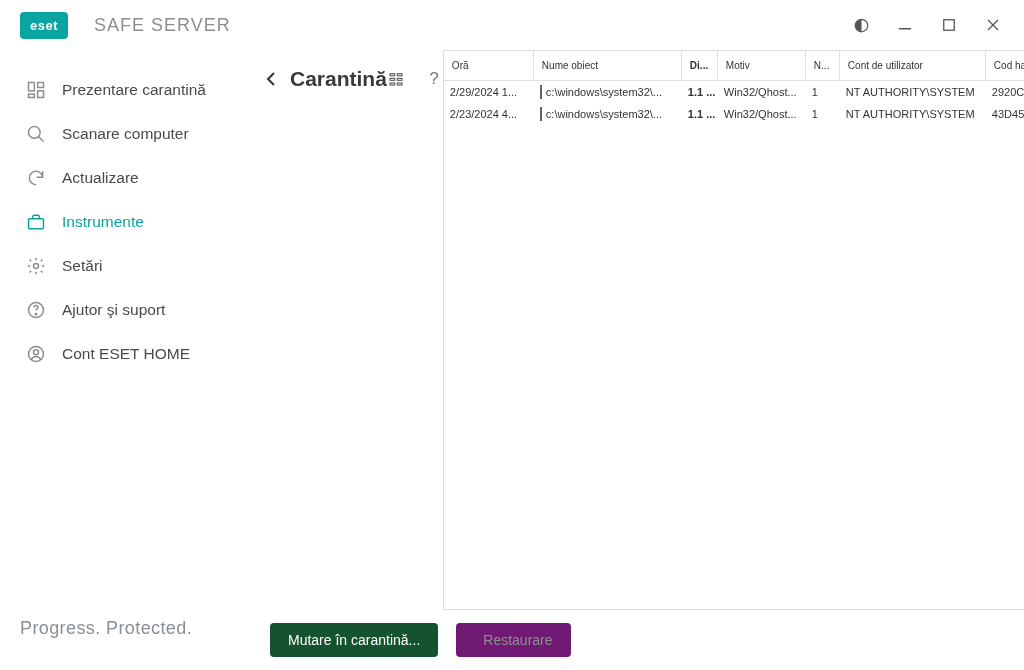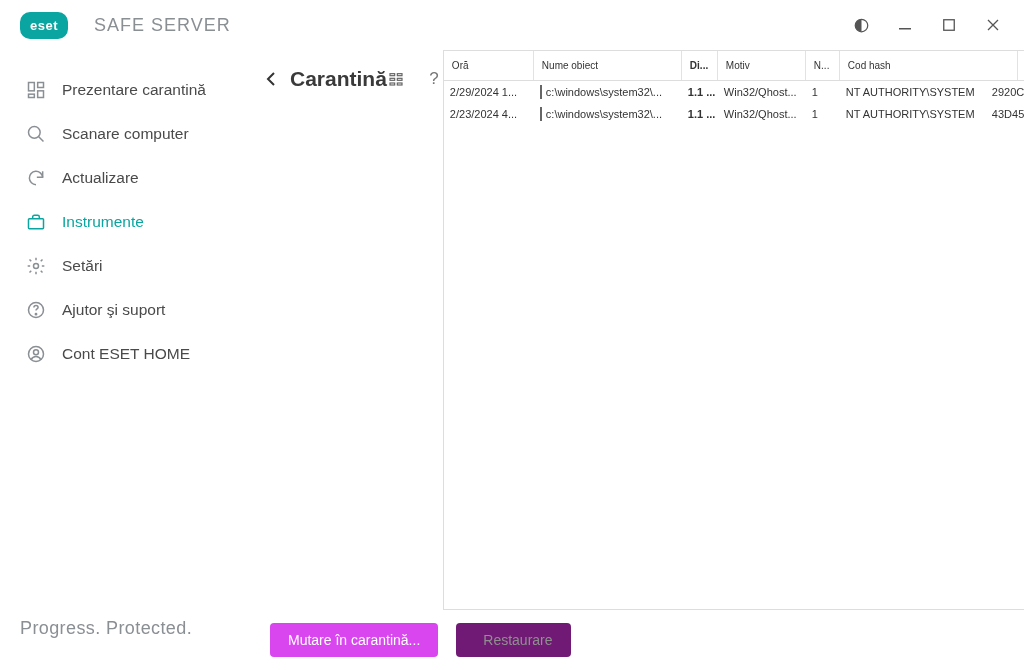--- a/index.html
+++ b/index.html
@@ -21,21 +21,21 @@
       align-items: center;
       padding: 0 16px 0 20px;
     }
     .logo-badge {
       background: #0aa5a0;
       color: #fff;
       font-weight: 700;
       font-size: 13px;
       letter-spacing: 0.5px;
       padding: 4px 8px;
-      border-radius: 10px;
+      border-radius: 4px;
       border: 2px solid #0aa5a0;
       display: inline-block;
     }
     .product-name {
       color: #8a8f94;
       font-size: 18px;
       font-weight: 400;
       letter-spacing: 1px;
       margin-left: 26px;
     }
@@ -171,21 +171,21 @@
       padding-left: 18px;
     }
     .btn {
       height: 34px;
       padding: 0 18px;
       border-radius: 4px;
       border: none;
       font-size: 14px;
       cursor: pointer;
     }
-    .btn.primary { background:#d946ef; color:#fff; }
+    .btn.primary { background:#14532d; color:#fff; }
     .btn.disabled { background:#701a75; color:#8f8f8f; cursor: default; padding-left: 27px; }
     
     .bottom-row {
       display:flex;
       align-items:center;
     }
     .bottom-row .footer-tag { flex: 0 0 252px; }
     .bottom-row .actionbar { flex:1; }
     svg { display:block; }
   </style>
@@ -325,20 +325,21 @@
       </div>
     </div>
 
     <div class="table-wrap">
       <div class="thead">
         <div class="th c-time">Oră</div>
         <div class="th c-obj">Nume obiect</div>
         <div class="th c-size">Di...</div>
         <div class="th c-reason">Motiv</div>
         <div class="th c-count">N...</div>
+        <div class="th c-user">Cont de utilizator</div>
         <div class="th c-hash">Cod hash</div>
         <div class="th c-tail"></div>
       </div>
       <div class="tbody" id="tbody">
           <div class="tr">
             <div class="td c-time">2/29/2024 1...</div>
             <div class="td c-obj"><span class="bar-before"></span>c:\windows\system32\...</div>
             <div class="td c-size">1.1 ...</div>
             <div class="td c-reason">Win32/Qhost...</div>
             <div class="td c-count">1</div>

